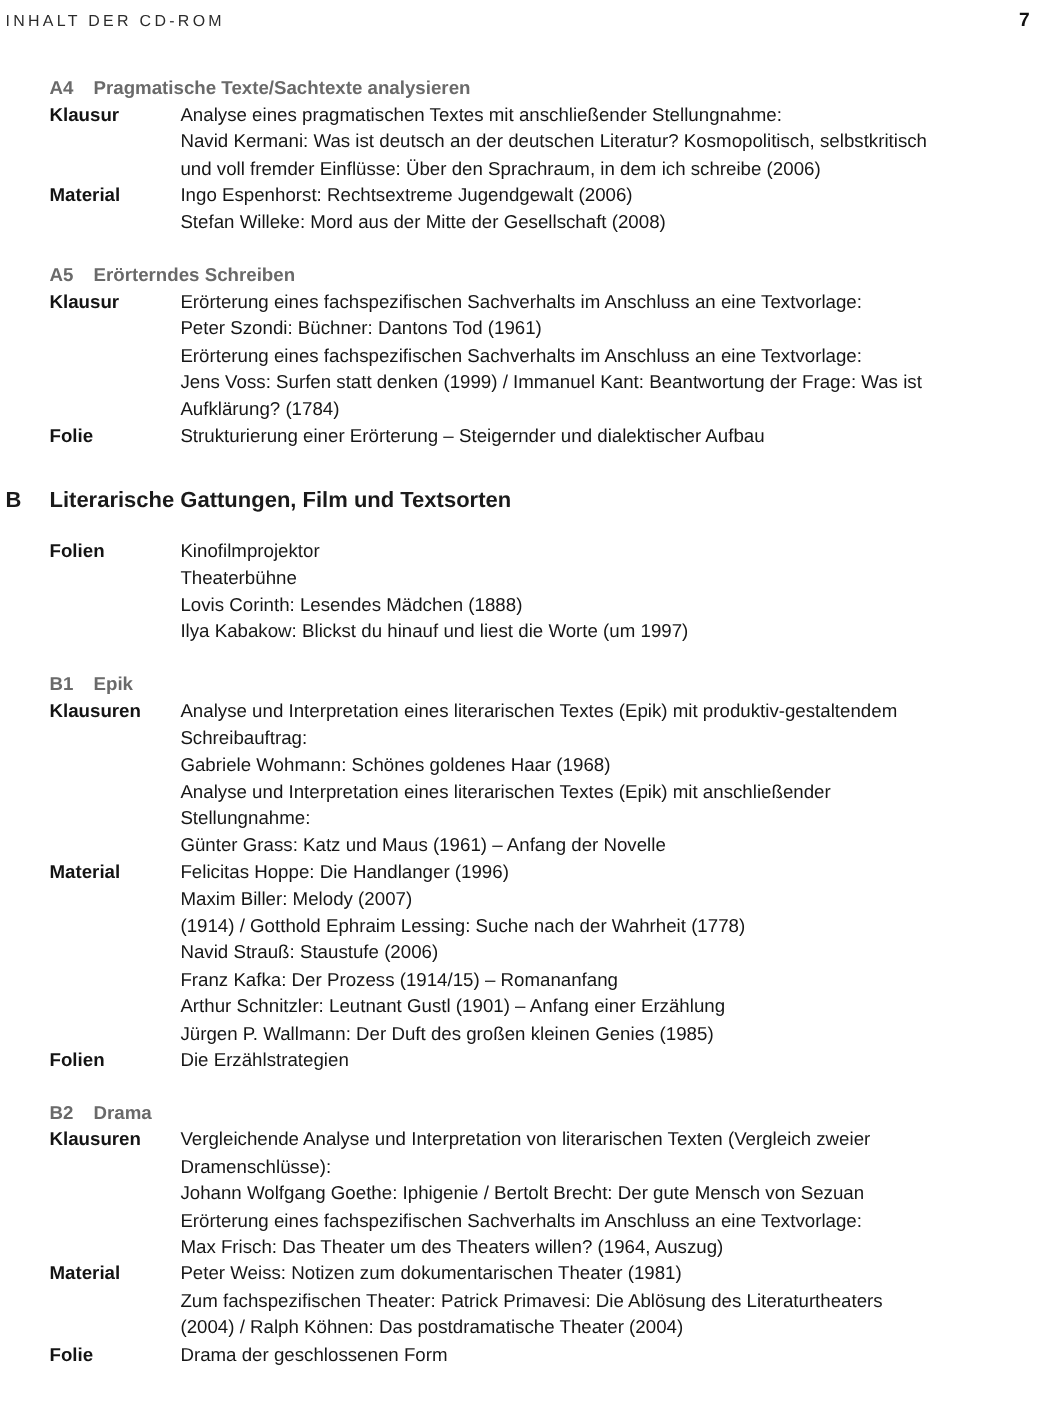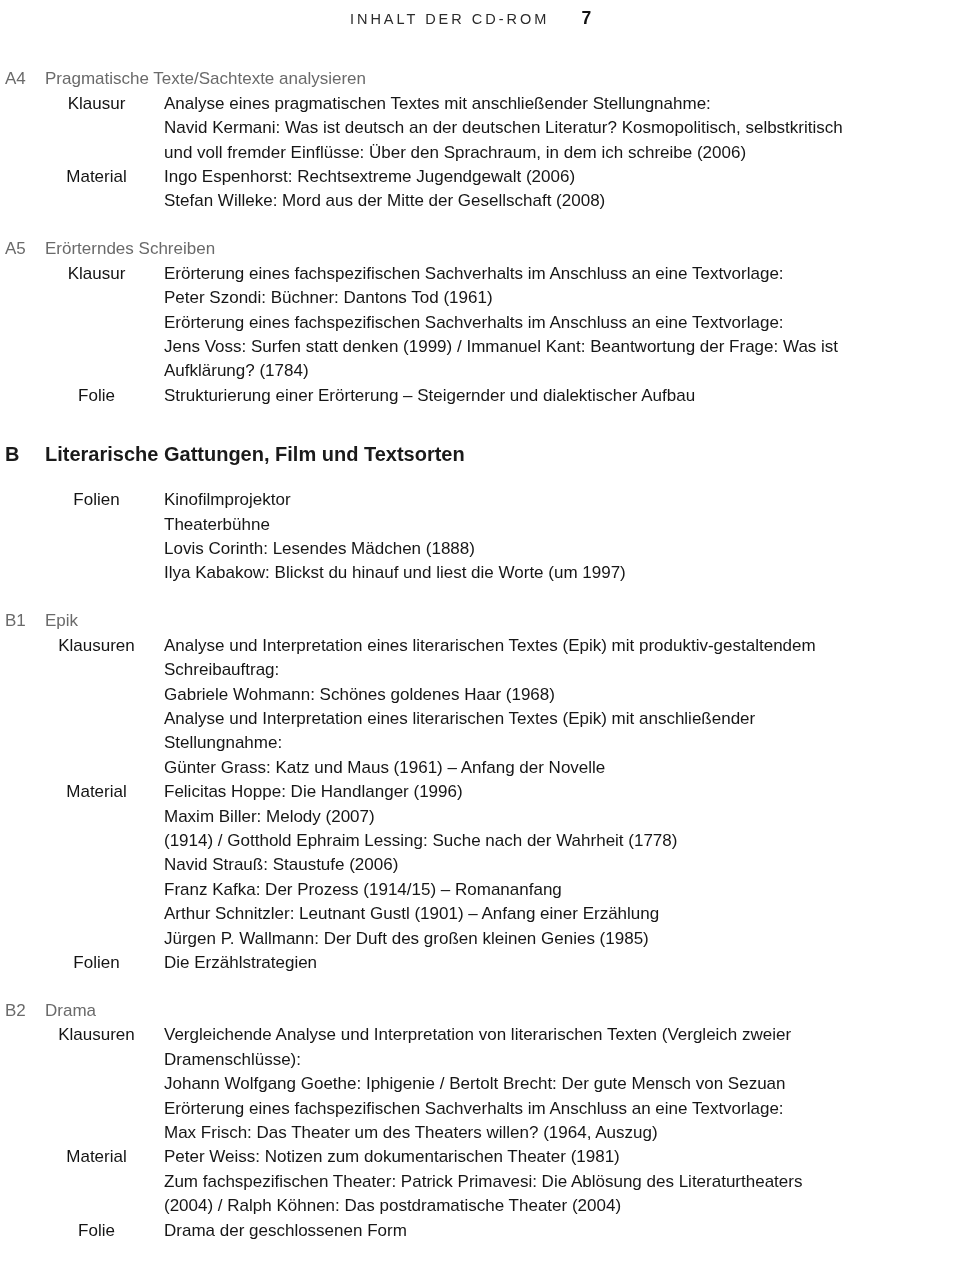--- a/index.html
+++ b/index.html
@@ -2,34 +2,34 @@
 <html><head>
 <meta charset="utf-8">
 <style>
   html,body{margin:0;padding:0;}
   body{
     width:960px;height:1279px;overflow:hidden;background:#ffffff;
     color:#161616;font-family:"Liberation Sans",sans-serif;
     font-size:17px;line-height:24.4px;
   }
   .page{box-sizing:border-box;width:960px;height:1279px;padding:6px 18px 0 5px;}
-  .hdr{display:flex;justify-content:center;align-items:baseline;padding-right:6px;}
+  .hdr{display:flex;justify-content:space-between;align-items:baseline;padding-right:6px;}
   .hdr-title{font-size:14.5px;letter-spacing:3px;color:#2b2b2b;}
   .hdr-page{font-size:17.5px;font-weight:700;margin-left:32px;color:#111;}
   #toc{margin-top:36px;}
   section{margin-top:23.5px;}
   section:first-child{margin-top:0;}
   section.main-sec{margin-top:33px;}
   .srow{display:grid;grid-template-columns:40px 103px 1fr;}
   .sec-id{grid-column:1;}
   .sec-title{grid-column:2 / 4;}
-  .heading.sub .sec-id,.heading.sub .sec-title{font-weight:400;color:#6a6a6a;}
+  .heading.sub .sec-id,.heading.sub .sec-title{font-weight:700;color:#6a6a6a;margin-left:40px;}
   .heading.main{font-size:20px;line-height:26px;margin-bottom:21px;}
   .heading.main .sec-id,.heading.main .sec-title{font-weight:700;color:#1a1a1a;}
-  .row-label{grid-column:2;font-weight:400;color:#141414;text-align:center;}
+  .row-label{grid-column:2;font-weight:700;color:#141414;}
   .row-content{grid-column:3;padding-right:4px;}
   .line{white-space:nowrap;margin-left:16px;}
   .it{}
 </style>
 </head>
 <body>
 
 <div class="page">
   <div class="hdr">
     <span class="hdr-title">INHALT DER CD-ROM</span>

